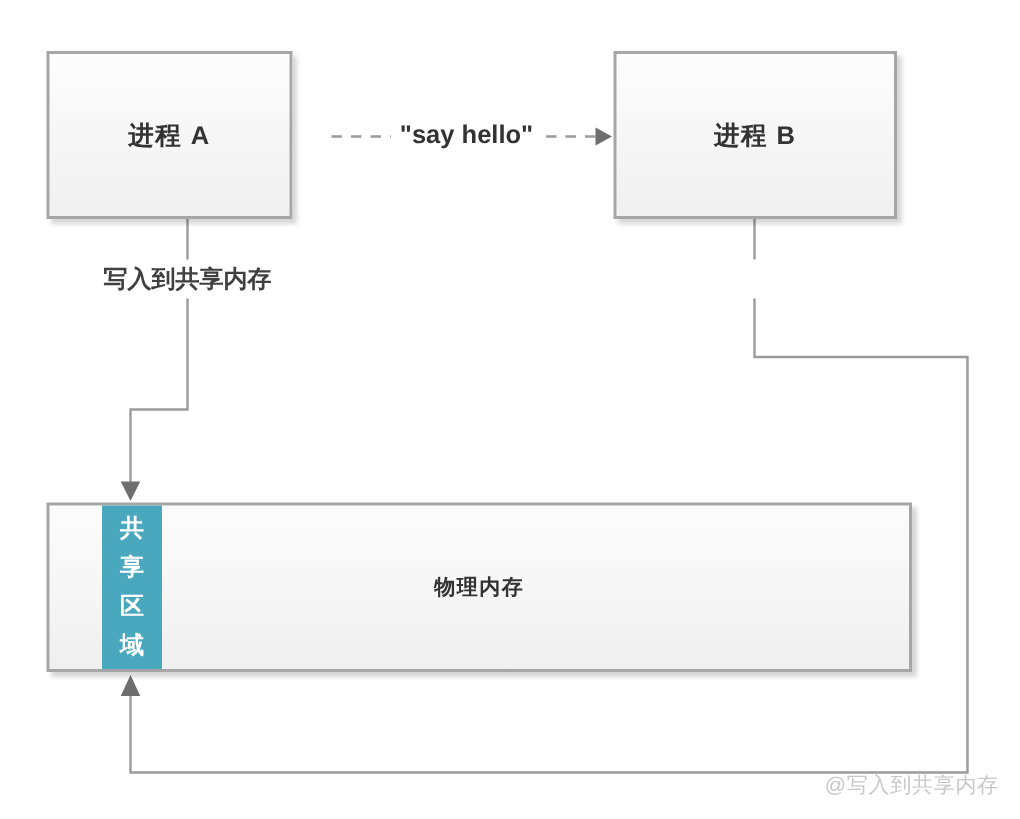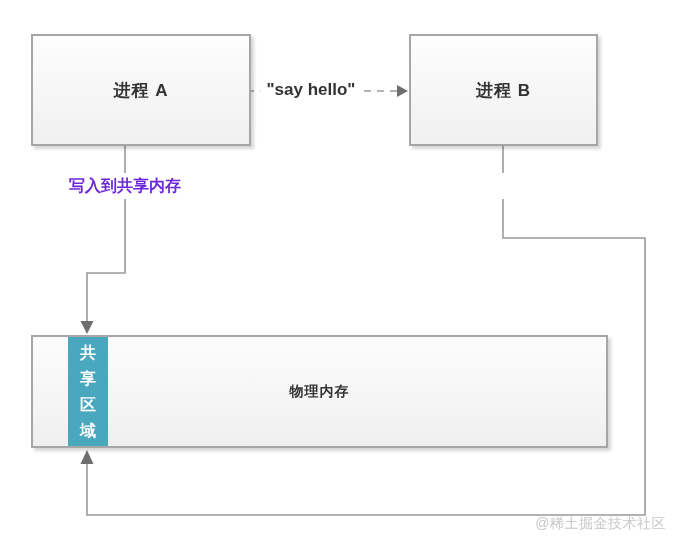--- a/index.html
+++ b/index.html
@@ -20,33 +20,33 @@
     background: linear-gradient(180deg, #fdfdfd 0%, #f6f6f6 55%, #f0f0f0 100%);
     box-shadow: 3px 3px 3px rgba(0,0,0,0.16);
     display: flex;
     align-items: center;
     justify-content: center;
     font-size: 17px;
     font-weight: 600;
     color: #333333;
     letter-spacing: 1px;
   }
-  .box-a { left: 31px; top: 34px; width: 220px; height: 112px; }
+  .box-a { left: 31px; top: 34px; width: 164px; height: 112px; }
   .box-b { left: 409px; top: 34px; width: 189px; height: 112px; text-align: center; }
 
   .svg-layer {
     position: absolute;
     left: 0; top: 0;
     width: 680px; height: 546px;
     pointer-events: none;
   }
 
   .edge-label {
     position: absolute;
-    color: #6d28d9;
+    color: #404040;
     font-size: 16px;
     font-weight: 600;
     white-space: nowrap;
     transform: translateX(-50%);
   }
   .msg-label {
     position: absolute;
     left: 311px;
     top: 80px;
     transform: translateX(-50%);
@@ -139,15 +139,15 @@
   <div class="memory-box">
     <div class="memory-label">物理内存</div>
     <div class="shared-strip">
       <span>共</span>
       <span>享</span>
       <span>区</span>
       <span>域</span>
     </div>
   </div>
 
-  <div class="watermark">@稀土掘金技术社区</div>
+  <div class="watermark">@写入到共享内存</div>
 
 </div>
 
 </body></html>

